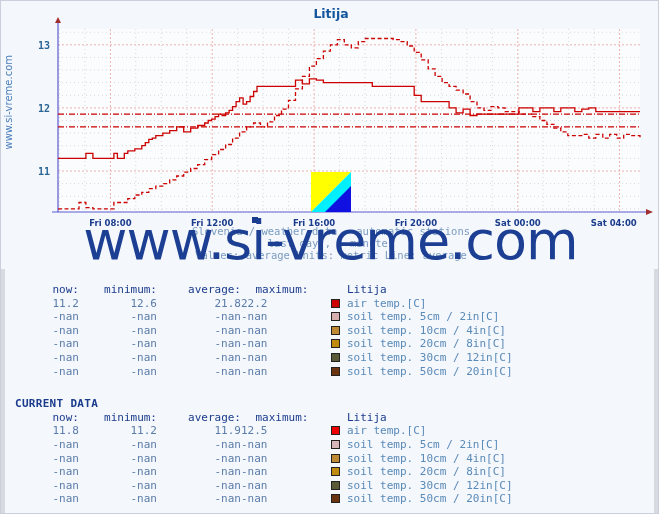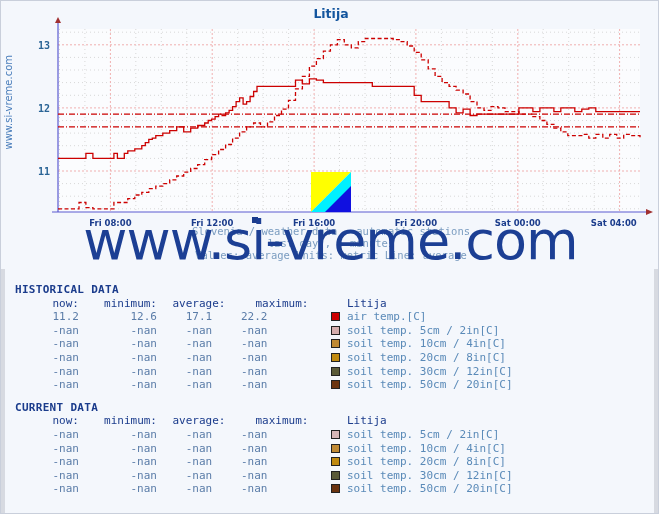--- a/index.html
+++ b/index.html
@@ -106,21 +106,21 @@
   table.dtable td, table.dtable th {
     padding: 0;
     margin: 0;
     font-weight: normal;
     font-size: 11px;
     line-height: 13.6px;
     white-space: nowrap;
   }
   .col-now    { width: 78px;  text-align: right; }
   .col-min    { width: 78px;  text-align: right; }
-  .col-avg    { width: 84px;  text-align: center; }
+  .col-avg    { width: 84px;  text-align: right; }
   .col-max    { width: 82px;  }
   .col-swatch { width: 24px;  text-align: center; }
   .col-label  { text-align: left; }
 
   .hdr { color: #1b3c8c; font-weight: bold; }
   .val { color: #5a7ca8; }
   .lbl { color: #5a8ab8; }
   .station { color: #1b3c8c; font-weight: bold; padding-left: 10px; }
 
   .swatch {
@@ -223,37 +223,36 @@
         </g>
         <rect x="251" y="216" width="6" height="6" fill="#1b3c8c"></rect>
       </svg>
     <div class="vertical-url">www.si-vreme.com</div>
   </div>
 
   <div id="watermark">www.si-vreme.com</div>
 
   <div id="tables">
 
-    <div class="section-title">HISTORICAL DATA</div>
     <table class="dtable tbl-indent">
       <thead>
         <tr>
           <th class="col-now hdr">now:</th>
           <th class="col-min hdr">minimum:</th>
           <th class="col-avg hdr">average:</th>
           <th class="col-max hdr">maximum:</th>
           <th class="col-swatch"></th>
           <th class="col-label station">Litija</th>
         </tr>
       </thead>
       <tbody>
           <tr>
             <td class="col-now val">11.2</td>
             <td class="col-min val">12.6</td>
-            <td class="col-avg val">17.1</td>
+            <td class="col-avg val">21.8</td>
             <td class="col-max val">22.2</td>
             <td class="col-swatch"><span class="swatch" style="background: rgb(204, 0, 0);"></span></td>
             <td class="col-label lbl">air temp.[C]</td>
           </tr>
           <tr>
             <td class="col-now val">-nan</td>
             <td class="col-min val">-nan</td>
             <td class="col-avg val">-nan</td>
             <td class="col-max val">-nan</td>
             <td class="col-swatch"><span class="swatch" style="background: rgb(214, 174, 174);"></span></td>
@@ -287,34 +286,42 @@
             <td class="col-now val">-nan</td>
             <td class="col-min val">-nan</td>
             <td class="col-avg val">-nan</td>
             <td class="col-max val">-nan</td>
             <td class="col-swatch"><span class="swatch" style="background: rgb(107, 52, 16);"></span></td>
             <td class="col-label lbl">soil temp. 50cm / 20in[C]</td>
           </tr>
         </tbody>
     </table>
 
-    <div class="section-title" style="margin-top:9px;">CURRENT DATA</div>
+    <div class="section-title" style="margin-top:19px;">CURRENT DATA</div>
     <table class="dtable tbl-indent">
       <thead>
         <tr>
           <th class="col-now hdr">now:</th>
           <th class="col-min hdr">minimum:</th>
           <th class="col-avg hdr">average:</th>
           <th class="col-max hdr">maximum:</th>
           <th class="col-swatch"></th>
           <th class="col-label station">Litija</th>
         </tr>
       </thead>
       <tbody>
           <tr>
+            <td class="col-now val">11.8</td>
+            <td class="col-min val">11.2</td>
+            <td class="col-avg val">11.9</td>
+            <td class="col-max val">12.5</td>
+            <td class="col-swatch"><span class="swatch" style="background: rgb(238, 0, 0);"></span></td>
+            <td class="col-label lbl">air temp.[C]</td>
+          </tr>
+          <tr>
             <td class="col-now val">-nan</td>
             <td class="col-min val">-nan</td>
             <td class="col-avg val">-nan</td>
             <td class="col-max val">-nan</td>
             <td class="col-swatch"><span class="swatch" style="background: rgb(214, 182, 182);"></span></td>
             <td class="col-label lbl">soil temp. 5cm / 2in[C]</td>
           </tr>
           <tr>
             <td class="col-now val">-nan</td>
             <td class="col-min val">-nan</td>

